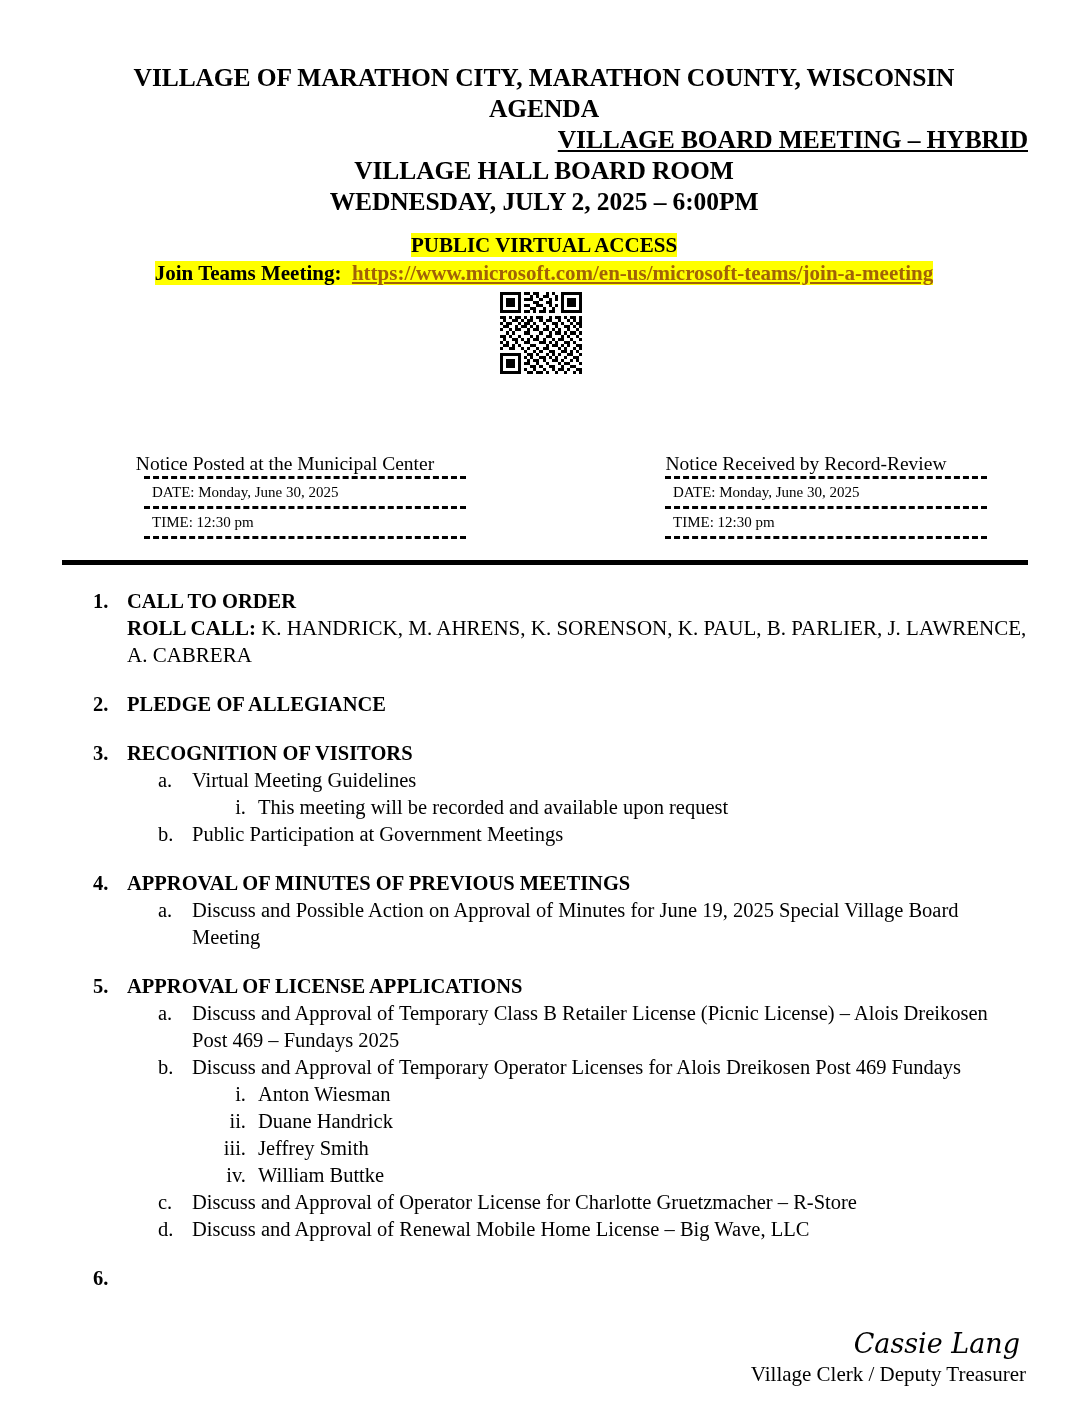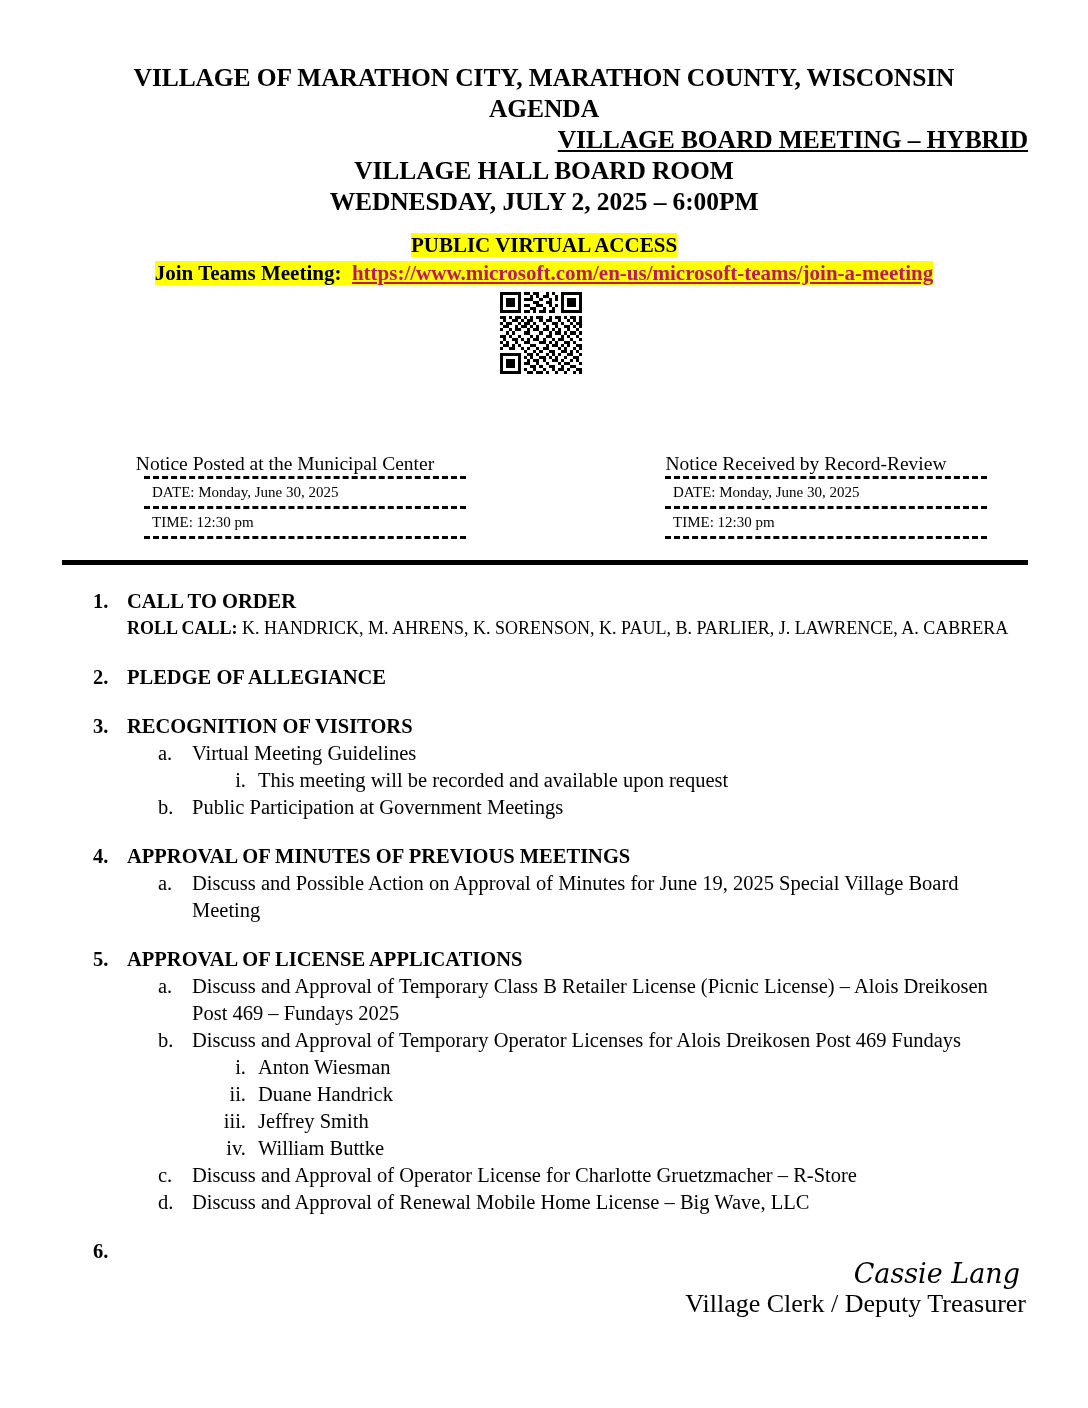--- a/index.html
+++ b/index.html
@@ -61,21 +61,21 @@
     line-height: 25px;
   }
   .va-join {
     font-size: 21px;
     line-height: 26px;
     margin-top: 2px;
     white-space: nowrap;
   }
   .va-join .lbl { font-weight: bold; }
   .va-join .link {
-    color: #be185d;
+    color: #a16207;
     font-weight: bold;
     text-decoration: underline;
     text-underline-offset: 2px;
   }
 
   
   .qr-wrap {
     position: absolute;
     left: 497px;
     top: 289px;
@@ -166,21 +166,21 @@
     font-weight: bold;
     font-size: 20.5px;
     line-height: 27px;
   }
   .item-title {
     font-weight: bold;
     font-size: 20.5px;
     line-height: 27px;
   }
   .item-sub {
-    font-size: 18px;
+    font-size: 21px;
     line-height: 27px;
   }
   .item-sub .b { font-weight: bold; }
 
   
   .lvl-a {
     position: relative;
     padding-left: 192px;
     padding-right: 72px;
     font-size: 20.5px;
@@ -206,32 +206,32 @@
     left: 188px;
     top: 0;
     width: 58px;
     text-align: right;
   }
 
   
   .signature {
     position: absolute;
     right: 62px;
-    top: 1258px;
+    top: 1328px;
     text-align: right;
   }
   .sig-name {
     font-family: "DejaVu Serif", "Liberation Serif", serif;
     font-style: italic;
     font-size: 27px;
     line-height: 32px;
     padding-right: 6px;
   }
   .sig-role {
-    font-size: 26px;
+    font-size: 21px;
     line-height: 28px;
   }
 </style>
 </head>
 <body>
 
 <div class="page">
 
   <div class="header">
     <div class="hdr-line">VILLAGE OF MARATHON CITY, MARATHON COUNTY, WISCONSIN</div>

